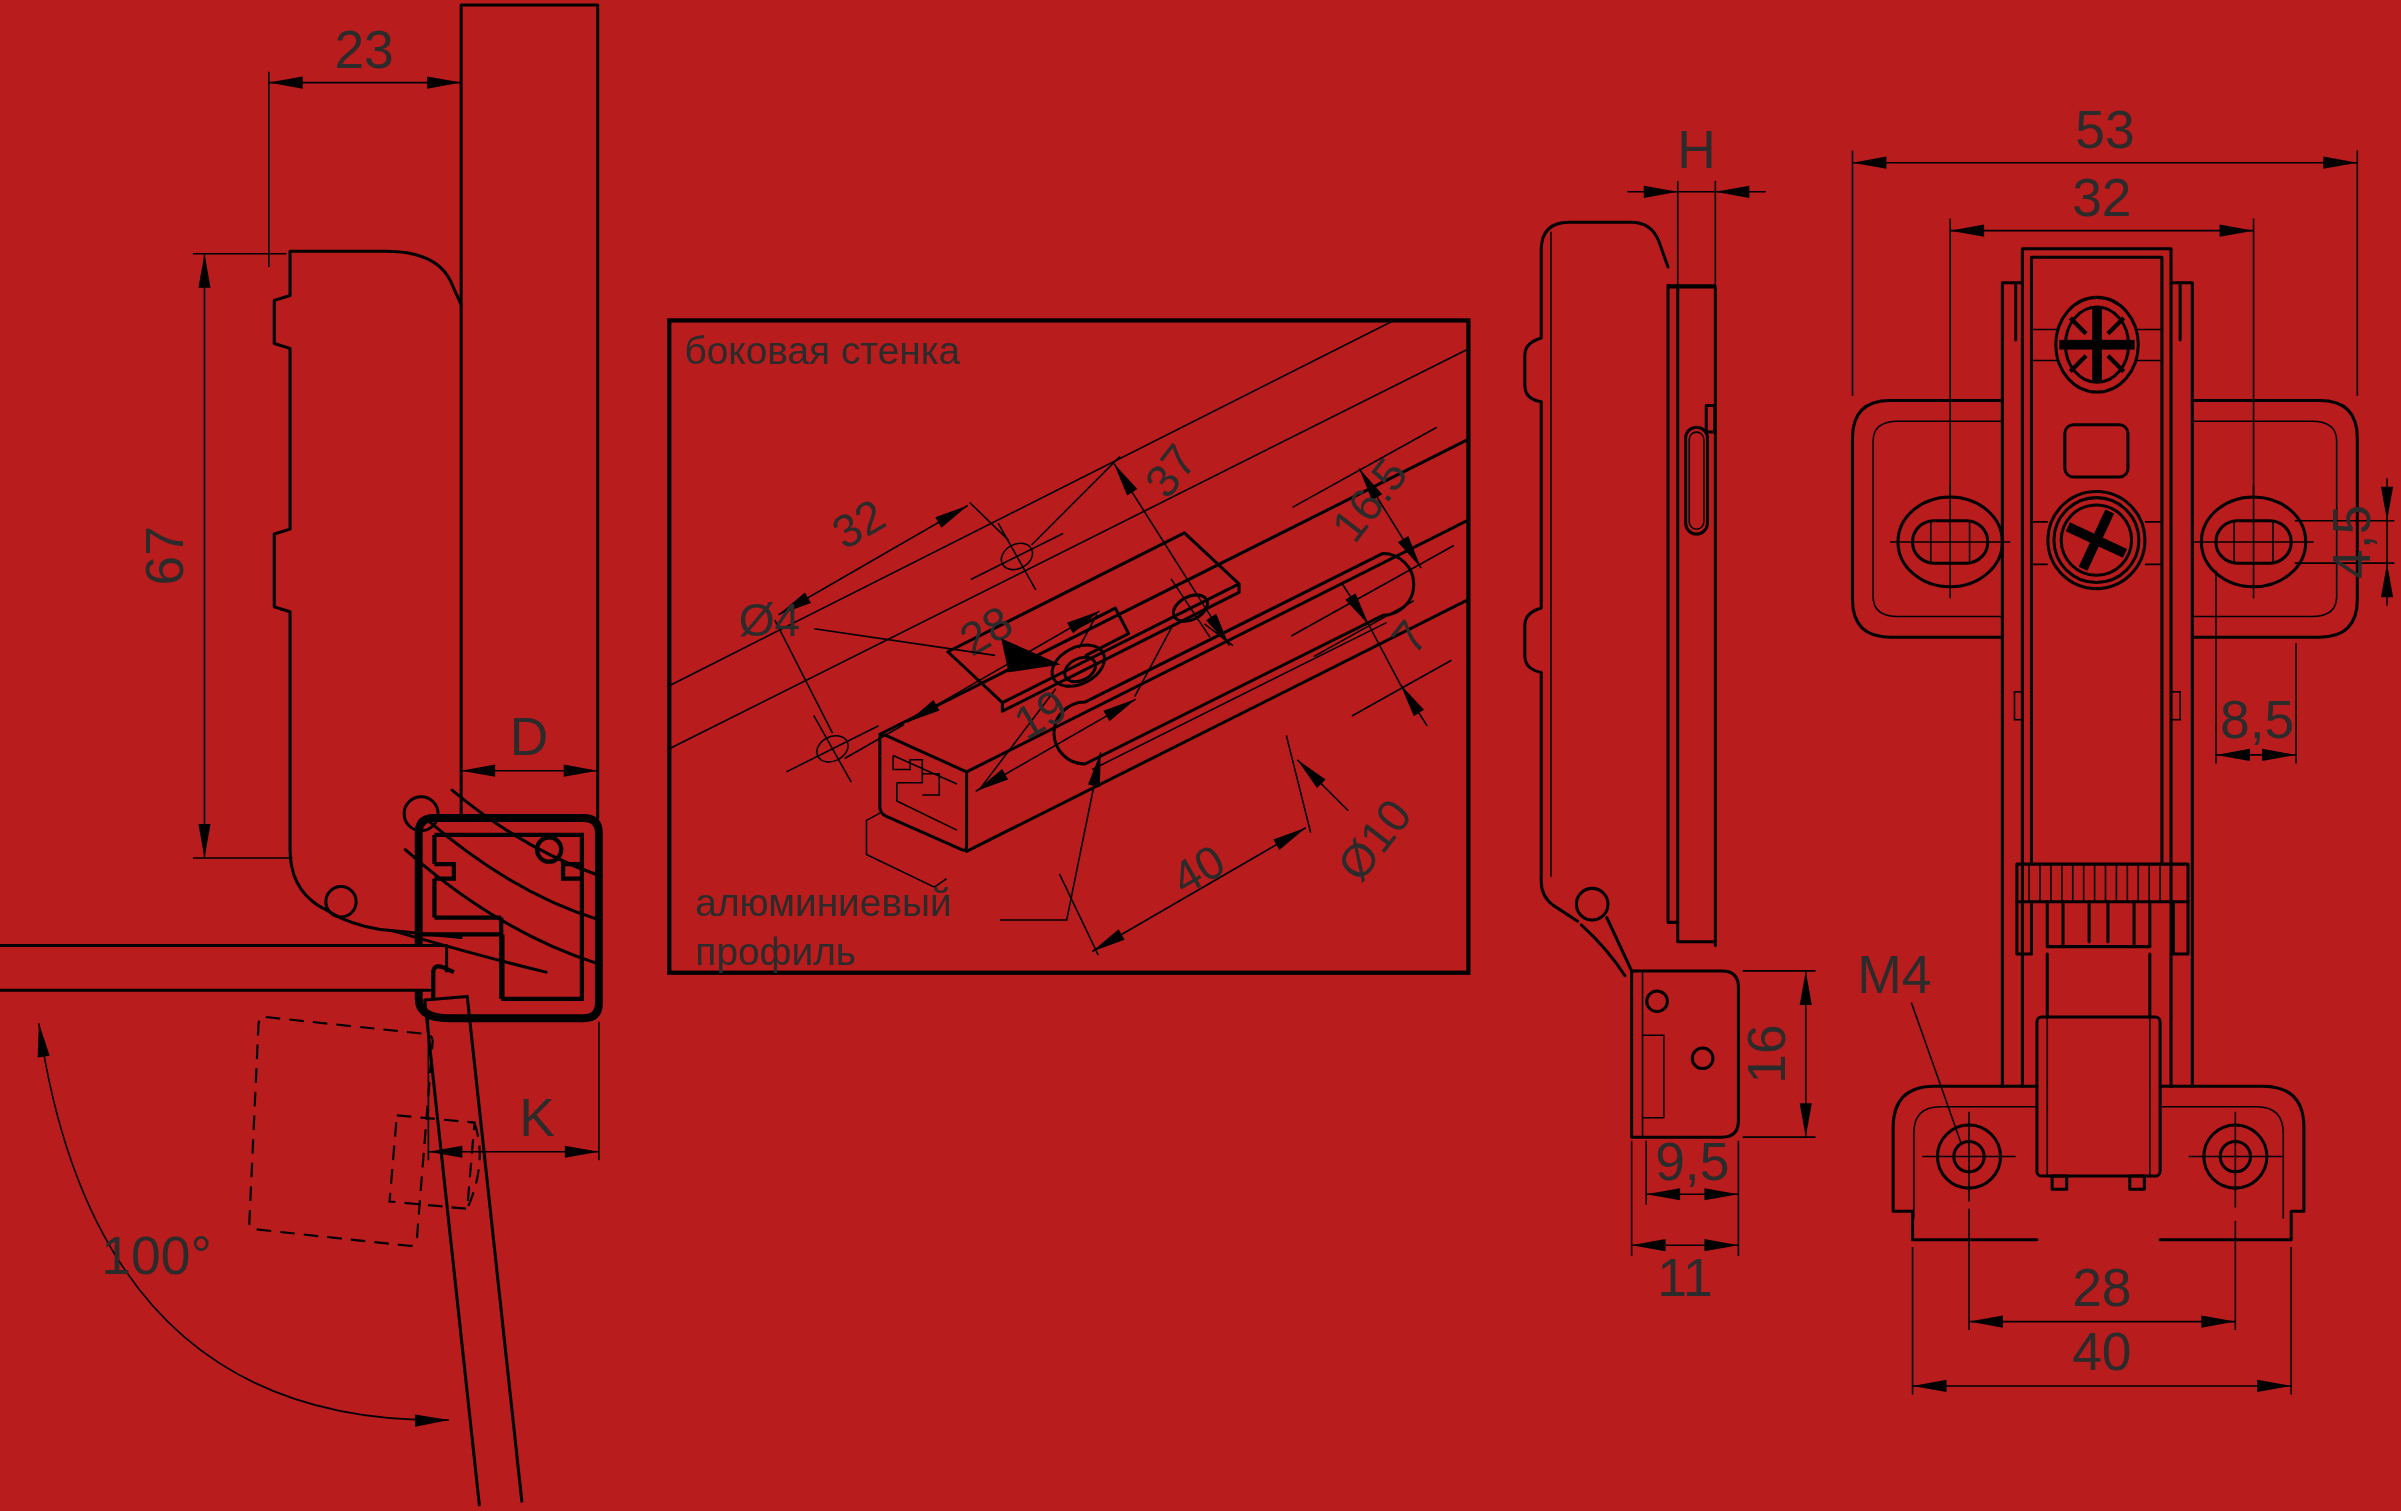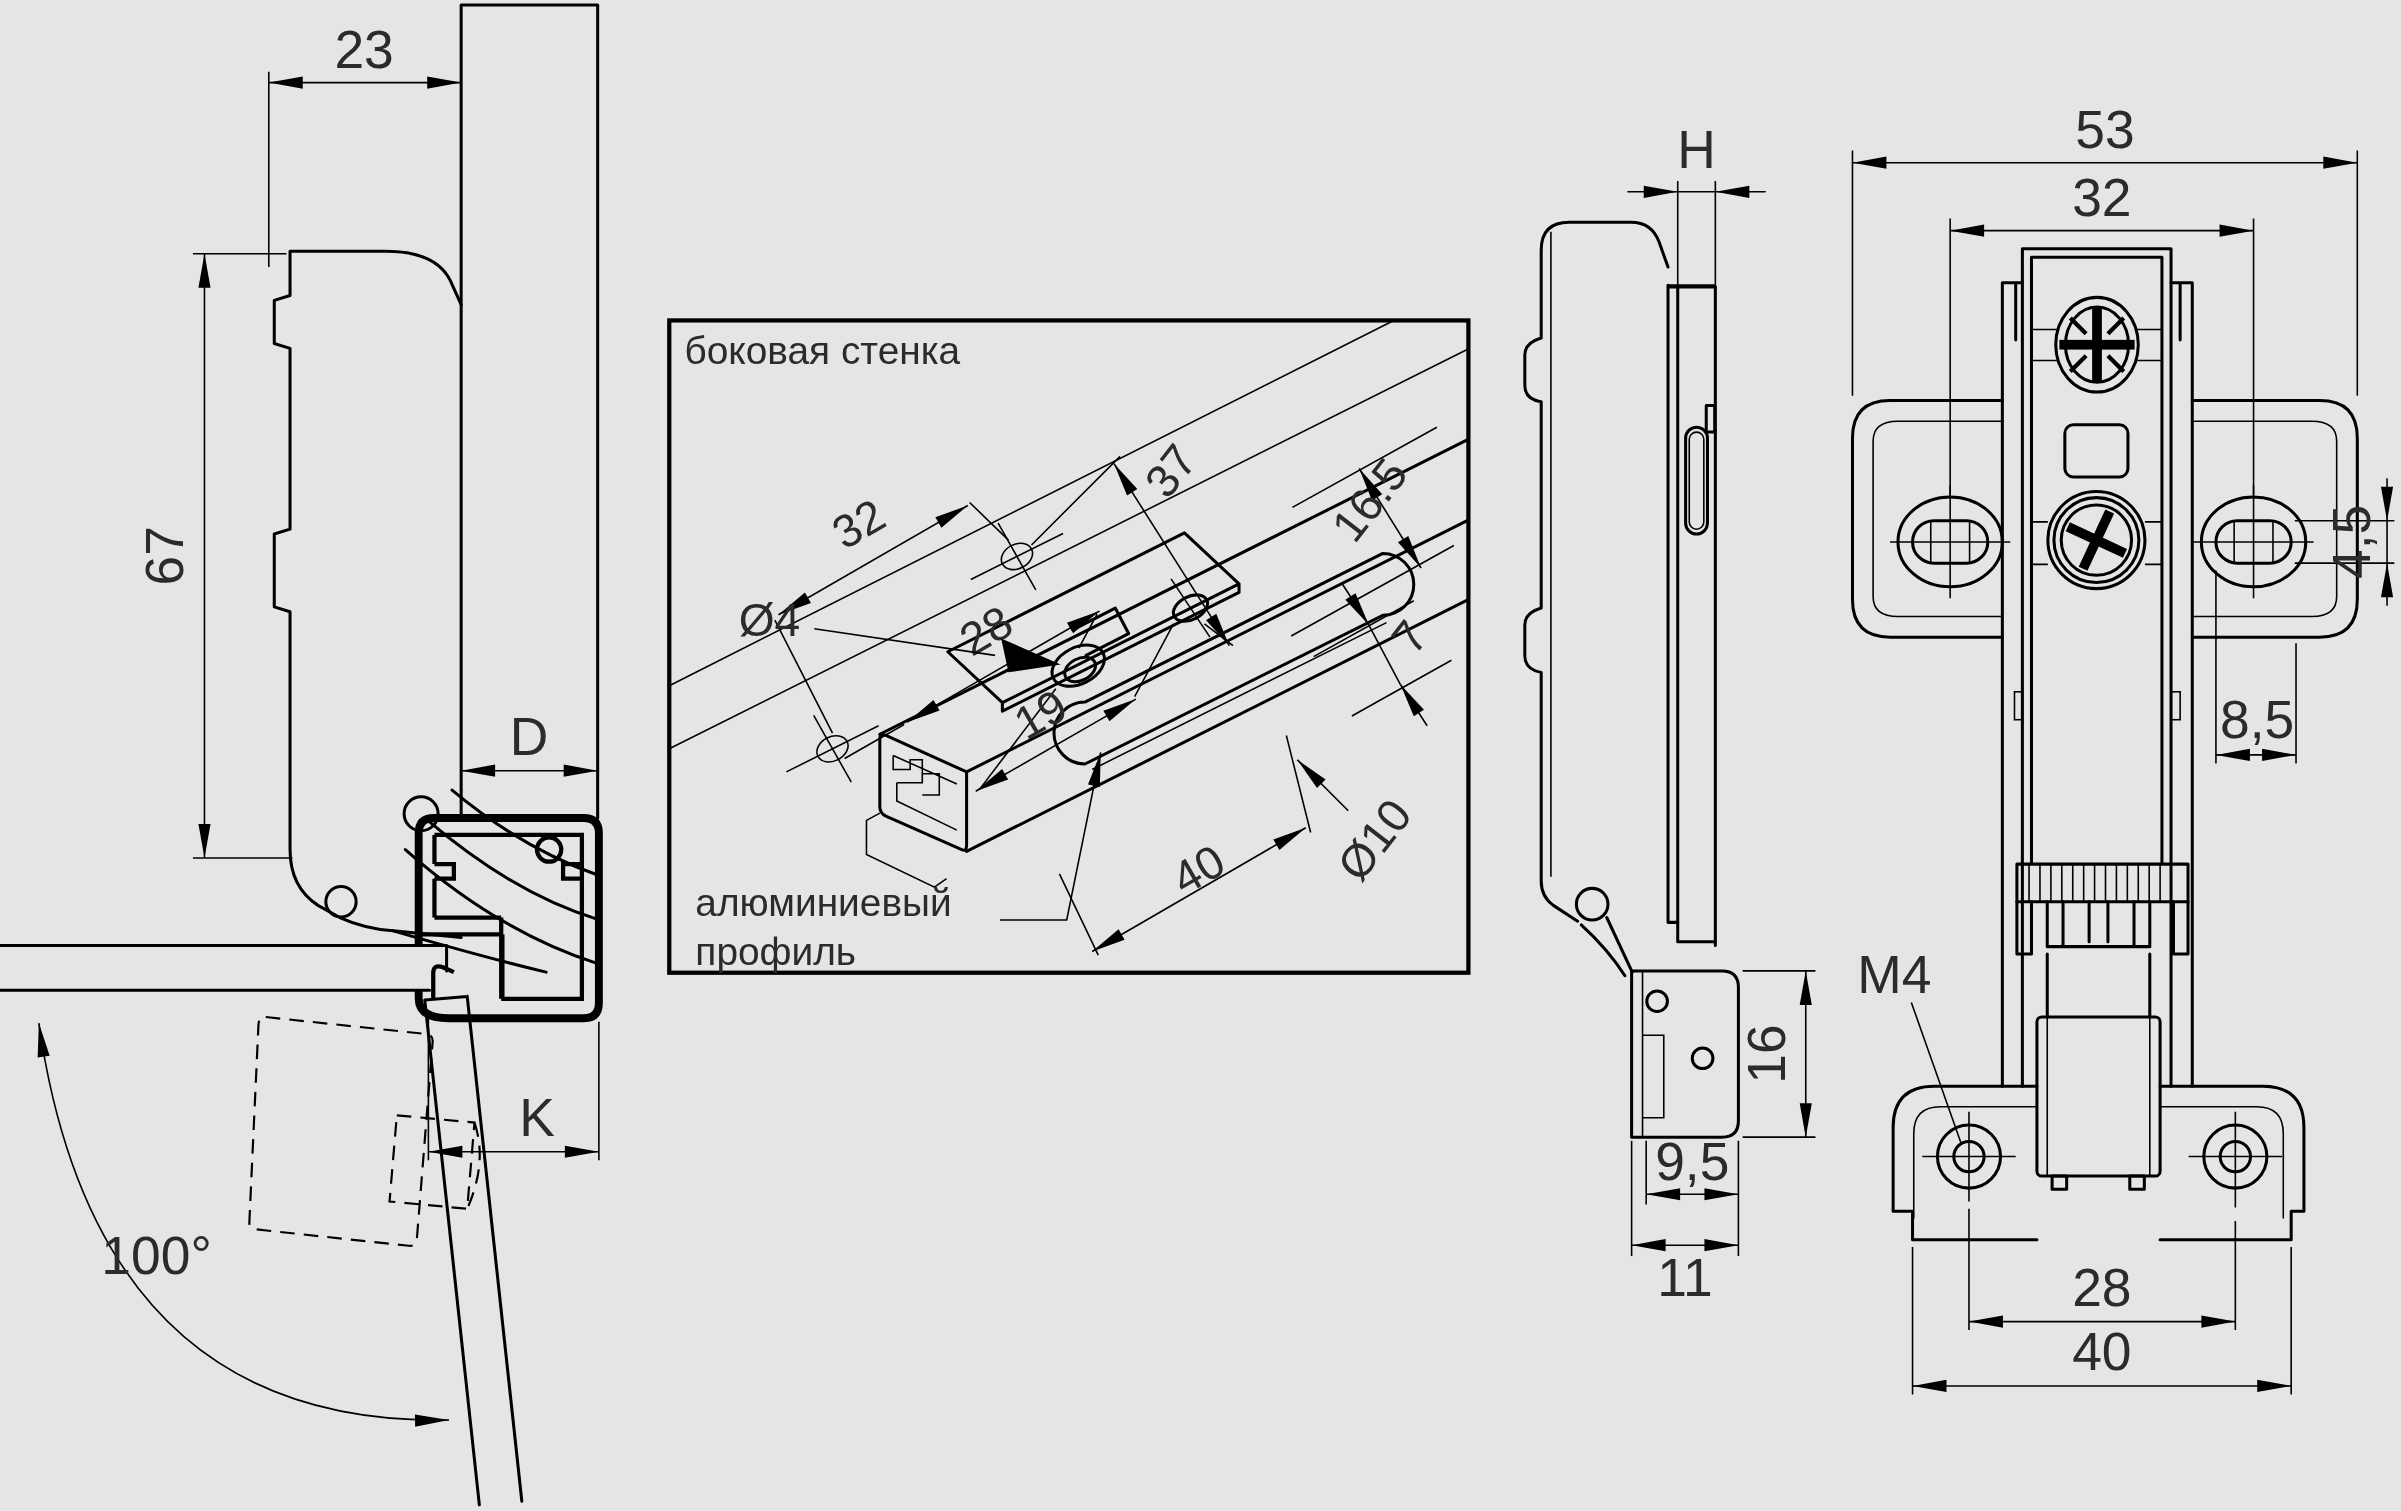--- a/index.html
+++ b/index.html
@@ -1,16 +1,16 @@
 <!DOCTYPE html>
 <html style="font-size:9.7px"><head>
 <meta charset="utf-8">
 <style>
   html,body{margin:0;padding:0;background:#ffffff;}
-  .sheet{width:2401px;height:1511px;position:relative;background:#e5e5e5;overflow:hidden;}
+  .sheet{width:2401px;height:1511px;position:relative;background:#b91c1c;overflow:hidden;}
   svg{position:absolute;left:0;top:0;}
   svg text{font-family:"Liberation Sans","DejaVu Sans",sans-serif;fill:#2b2b2b;}
   .dimtxt{font-size:88px;}
   .dimtxt-sm{font-size:76px;}
   .lbl{font-size:64px;}
   .ln{stroke:#000;stroke-width:5;fill:none;stroke-linecap:round;stroke-linejoin:round;}
   .ln-th{stroke:#000;stroke-width:2.6;fill:none;}
   .ln-bold{stroke:#000;stroke-width:13;fill:none;stroke-linejoin:round;}
   .ln-med{stroke:#000;stroke-width:7;fill:none;}
   .dash{stroke:#000;stroke-width:3.6;fill:none;stroke-dasharray:24 15;}

